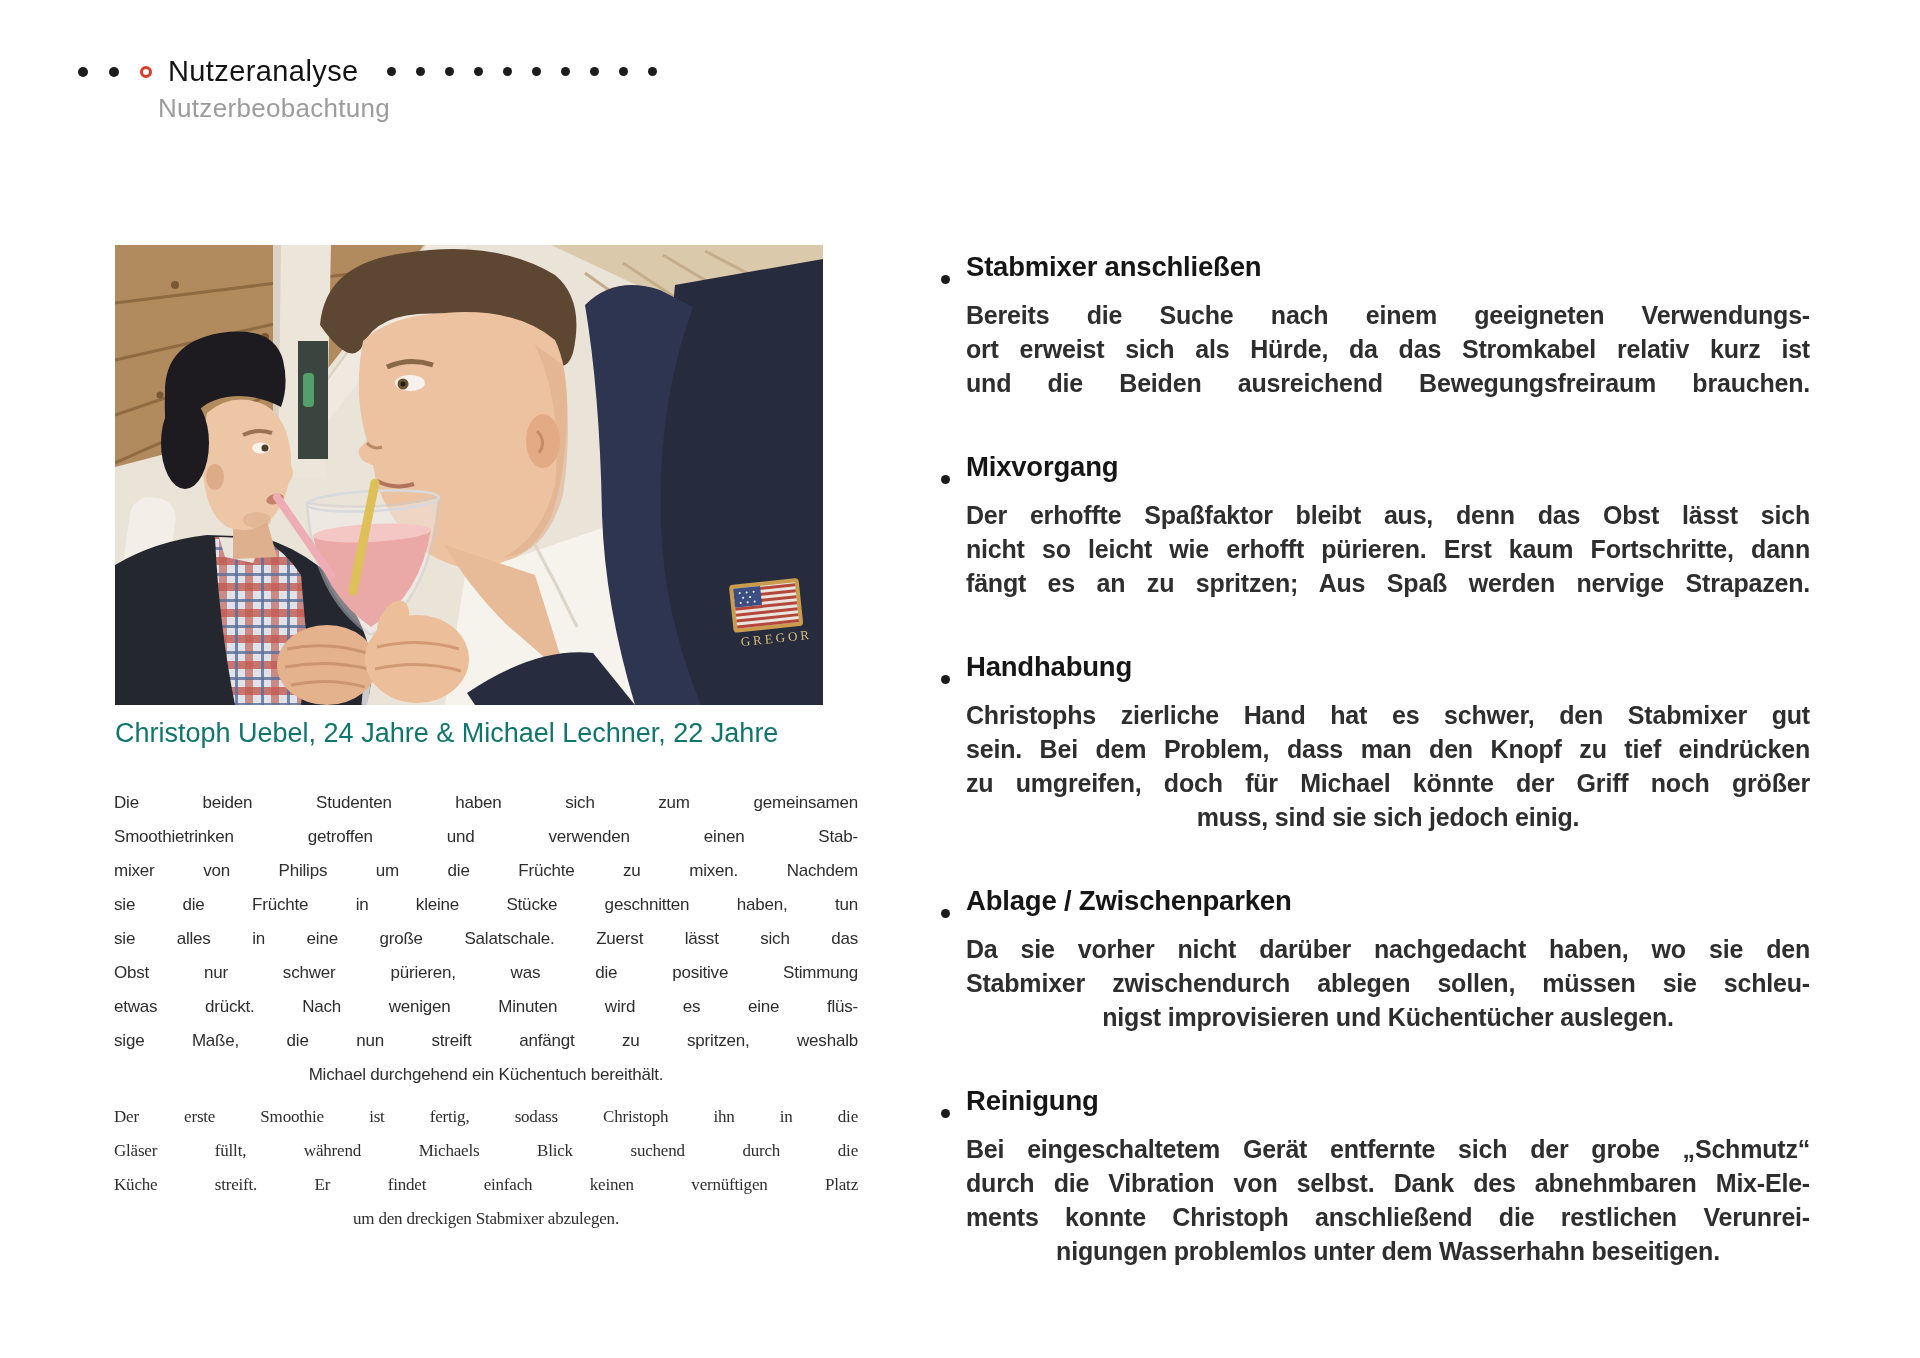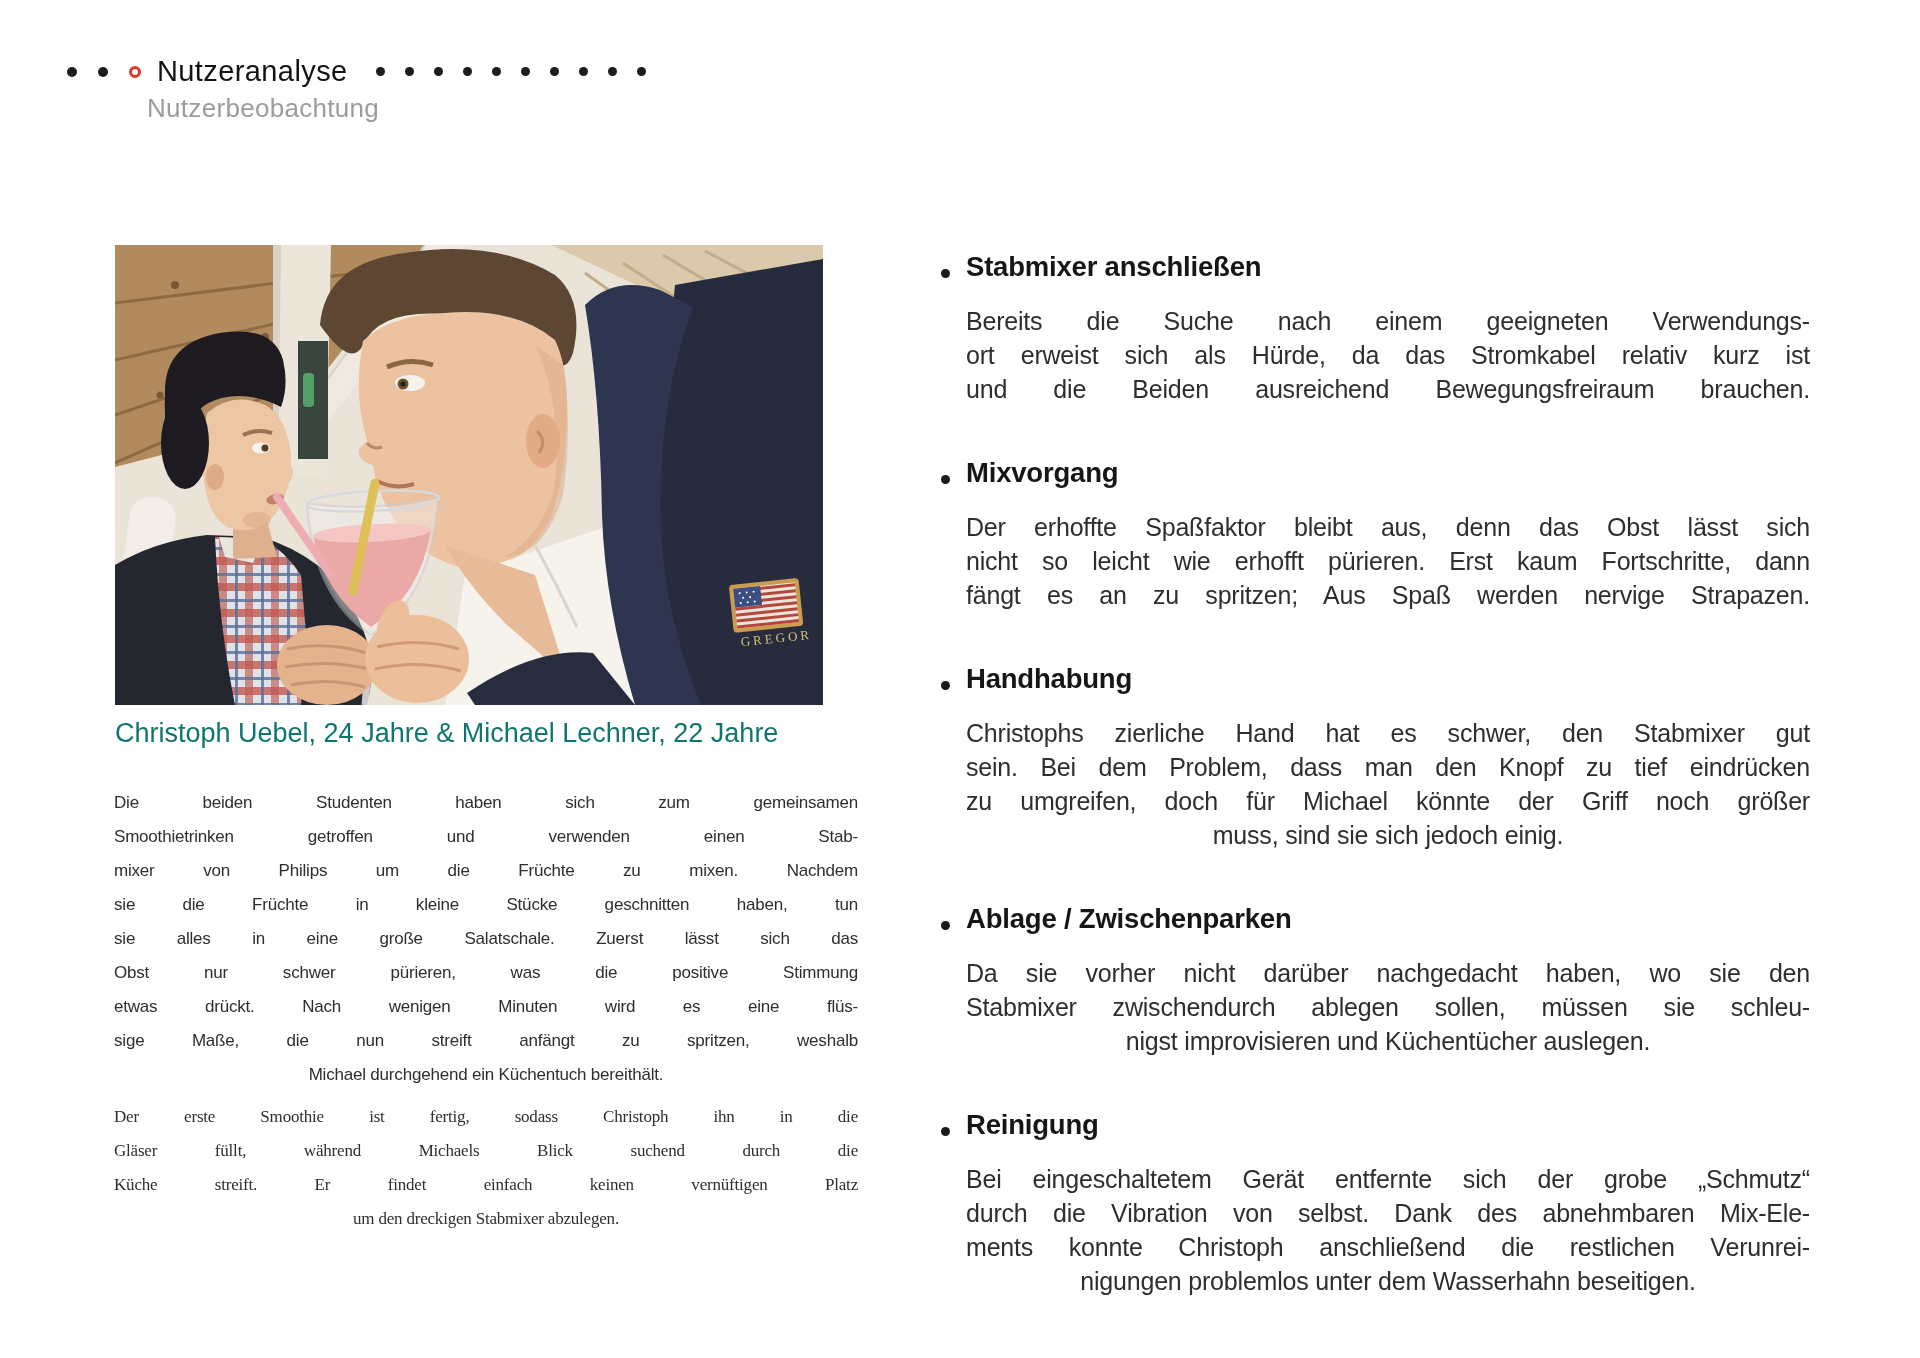--- a/index.html
+++ b/index.html
@@ -1,20 +1,20 @@
 <!DOCTYPE html>
 <html><head>
 <meta charset="utf-8">
 <style>
   * { margin:0; padding:0; box-sizing:border-box; }
   html,body { width:1920px; height:1358px; background:#ffffff; overflow:hidden;
               font-family:"Liberation Sans", sans-serif; }
 
   
-  .header { position:absolute; left:67px; top:55px; }
+  .header { position:absolute; left:78px; top:55px; }
   .header-row { display:flex; align-items:center; }
   .dot { width:10px; height:10px; border-radius:50%; background:#1c1c1c; margin-right:21px; flex:0 0 auto; }
   .dot.small { width:9px; height:9px; margin-right:0; margin-left:20px; }
   .open-circle { width:12px; height:12px; border:3px solid #d93b2b; border-radius:50%; margin-right:16px; flex:0 0 auto; background:transparent; }
   .page-title { font-size:29px; color:#141414; letter-spacing:.4px; margin-right:8px; white-space:nowrap; }
   .page-subtitle { margin-left:80px; margin-top:5px; font-size:26px; color:#9c9c9c; letter-spacing:.3px; }
 
   
   .photo-wrap { position:absolute; left:115px; top:245px; width:708px; height:460px; overflow:hidden; }
   .photo-wrap svg { display:block; }
@@ -23,24 +23,24 @@
   .para { position:absolute; left:114px; width:744px; }
   .para-1 { top:786px; }
   .para-2 { top:1100px;font-family:Liberation Serif, serif; }
   .ln { font-size:17px; line-height:34px; color:#2e2e2e; letter-spacing:-0.2px; }
   .j { text-align:justify; text-align-last:justify; }
   .l { text-align:center; text-align-last:auto; }
 
   
   .rightcol { position:absolute; left:941px; top:250px; width:869px; }
   .section { margin-bottom:50px; }
-  .sec-head { display:flex; align-items:center; }
+  .sec-head { display:flex; align-items:flex-end; }
   .sec-bullet { width:9px; height:9px; border-radius:50%; background:#1a1a1a; margin-top:13px; margin-right:16px; flex:0 0 auto; }
   .sec-title { font-size:27.5px; font-weight:bold; color:#161616; line-height:34px; letter-spacing:-0.2px; }
-  .sec-body { margin-left:25px; margin-top:20px; width:844px; }
+  .sec-body { margin-left:25px; margin-top:14px; width:844px;font-weight:bold; }
   .sec-body .ln { font-size:25px; }
 </style>
 </head>
 <body>
 
 <div class="header">
   <div class="header-row">
     <span class="dot"></span>
     <span class="dot"></span>
     <span class="open-circle"></span>

